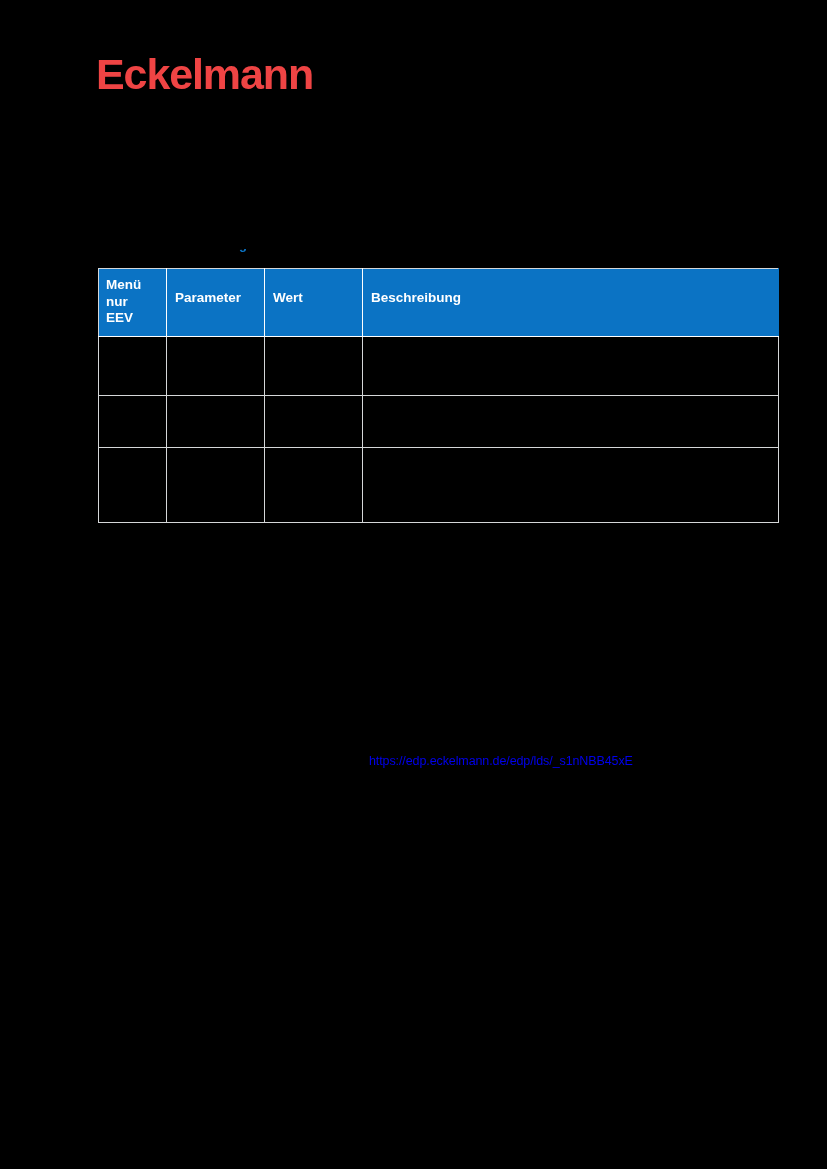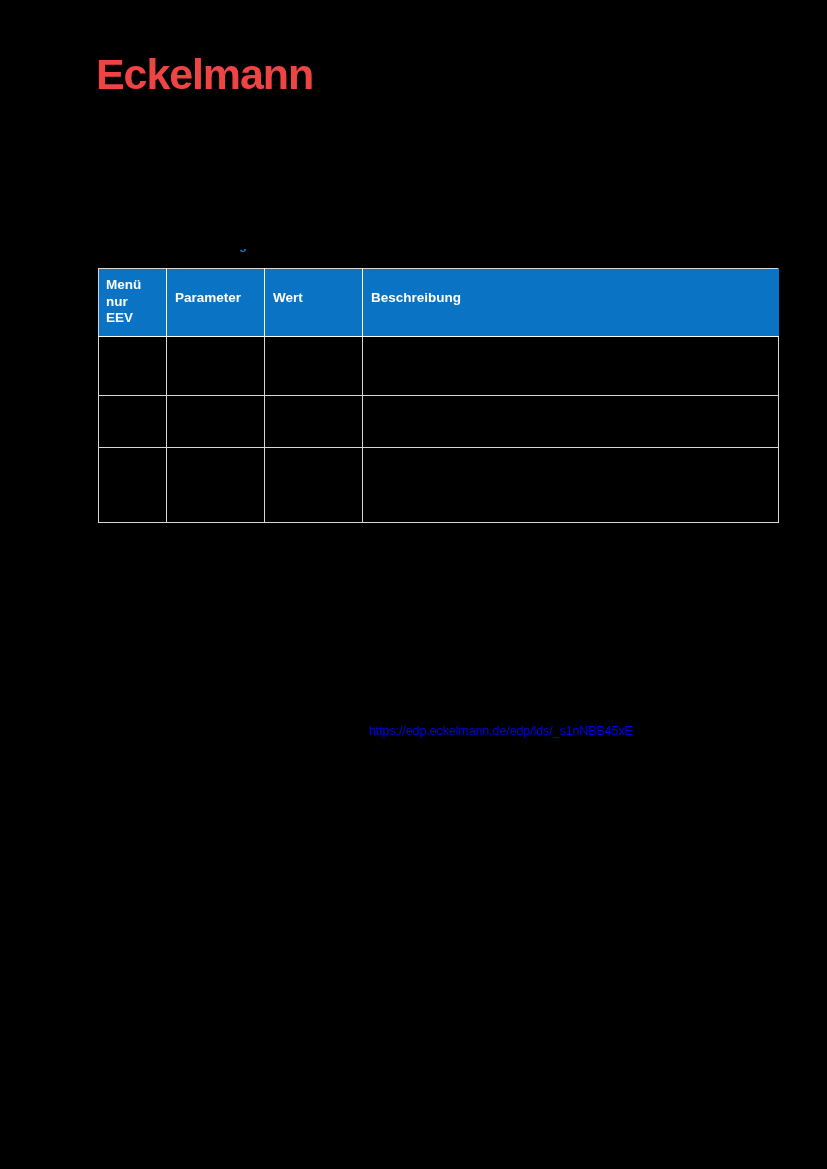--- a/index.html
+++ b/index.html
@@ -106,21 +106,21 @@
   table.param-table tbody td.td-menu { border-right: 1px solid #d5d7d9; }
 
   table.param-table tbody tr.r1 td { height: 46px; }
   table.param-table tbody tr.r2 td { height: 39px; }
   table.param-table tbody tr.r3 td { height: 62px; }
 
   
   .doc-link {
     position: absolute;
     left: 369px;
-    top: 724px;
+    top: 754px;
     font-size: 12.5px;
     color: #0000ee;
     text-decoration: none;
     white-space: nowrap;
     letter-spacing: -0.1px;
   }
 </style>
 </head>
 <body>
 

